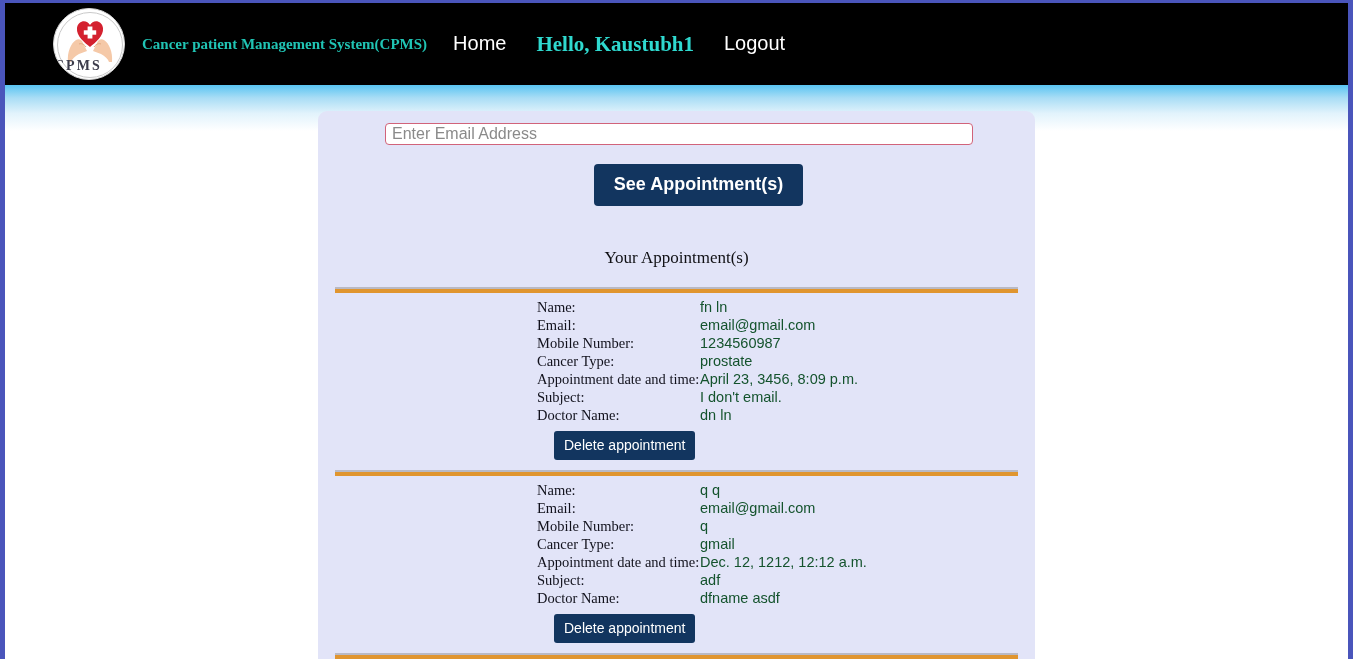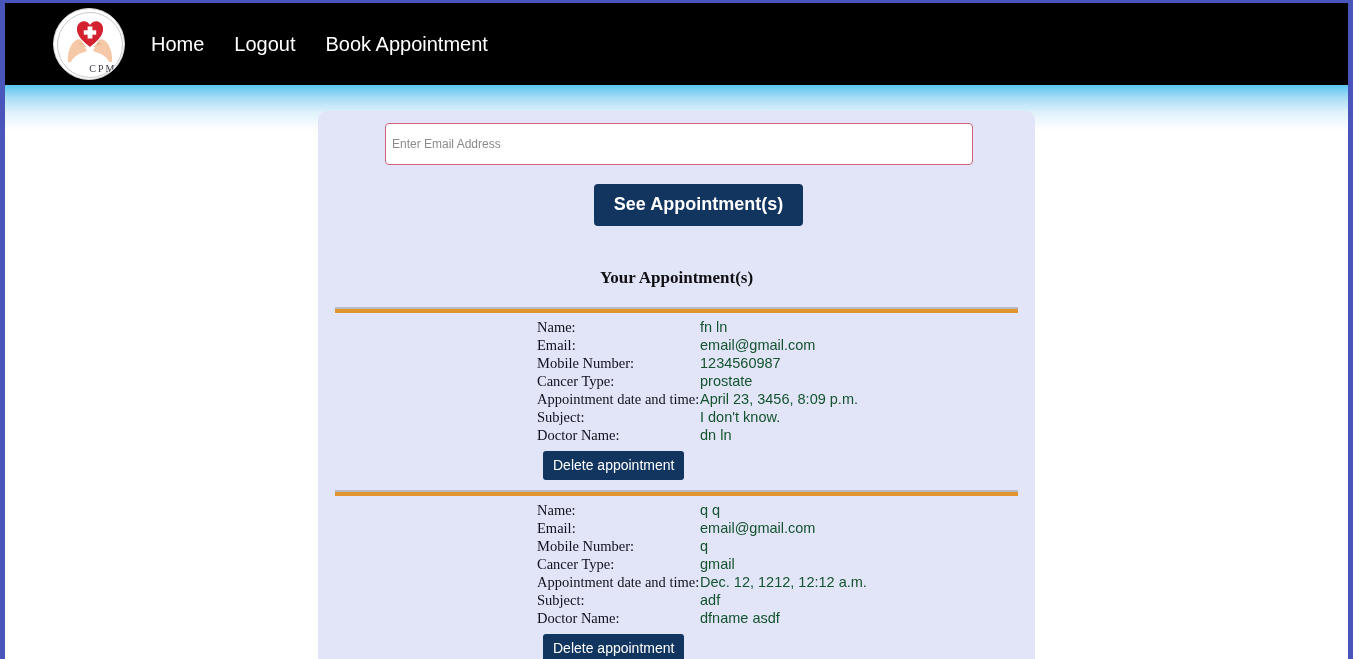--- a/index.html
+++ b/index.html
@@ -53,26 +53,26 @@
     left: 3px; top: 3px;
     width: 66px; height: 66px;
     border-radius: 50%;
     border: 1px solid #c9c9c9;
   }
   .logo svg { position: absolute; left: 9px; top: 7px; }
   .logo-text {
     position: absolute;
     bottom: 5px;
     left: 0; right: 0;
-    text-align: right;
-    font-family: "Liberation Serif", serif;
-    font-size: 10px;
+    text-align: left;
+    font-family: "Liberation Serif", serif;
+    font-size: 14px;
     letter-spacing: 2px;
     color: #3b3b4a;
-    font-weight: normal;
+    font-weight: bold;
   }
 
   .brand {
     margin-left: 17px;
     color: #20c4b4;
     font-family: "Liberation Serif", serif;
     font-size: 15px;
     font-weight: bold;
     white-space: nowrap;
   }
@@ -124,23 +124,23 @@
     padding: 0 62px 0 67px;
   }
   .email-input {
     display: block;
     width: 100%;
     height: 22px;
     background: #ffffff;
     border: 1px solid #d1637a;
     border-radius: 4px;
     font-family: "Liberation Sans", sans-serif;
-    font-size: 12px;
+    font-size: 16px;
     color: #444444;
-    padding: 20px 6px;
+    padding: 0 6px;
     outline: none;
   }
   .email-input::placeholder { color: #8a8a8a; }
 
   .see-btn-wrap { text-align: center; margin-top: 19px; padding-left: 44px; }
   .see-btn {
     display: inline-block;
     background: #12355f;
     color: #ffffff;
     border: none;
@@ -150,21 +150,21 @@
     font-weight: bold;
     padding: 10px 20px 11px 20px;
     cursor: pointer;
   }
 
   .section-title {
     text-align: center;
     margin-top: 42px;
     font-family: "Liberation Serif", serif;
     font-size: 17px;
-    font-weight: bold;
+    font-weight: normal;
     color: #101014;
   }
 
   
   .cards { margin-top: 19px; }
   .divider {
     height: 0;
     margin: 0 17px;
     border-top: 2px solid #b9b9c4;
     border-bottom: 4px solid #e0952f;
@@ -187,21 +187,21 @@
   }
   .field-value {
     color: #14532d;
     font-family: Liberation Sans, sans-serif;
     white-space: nowrap;
   }
 
   .delete-btn {
     display: inline-block;
     margin-top: 7px;
-    margin-left: 6px;
+    margin-left: 17px;
     background: #12355f;
     color: #ffffff;
     border: none;
     border-radius: 3px;
     font-family: "Liberation Sans", sans-serif;
     font-size: 14px;
     padding: 6px 10px 7px 10px;
     cursor: pointer;
   }
   .card-spacer { height: 10px; }
@@ -220,25 +220,26 @@
         <rect x="24.6" y="10.5" width="4.8" height="12" fill="#ffffff"></rect>
         <rect x="20.8" y="14.3" width="12.4" height="4.4" fill="#ffffff"></rect>
         <path d="M5 46 C4 36, 8 27, 13 24 C16 22, 19 24, 20 27 L24 35 L16 38 C12 40, 9 43, 8 46 Z" fill="#f5c9a8"></path>
         <path d="M49 46 C50 36, 46 27, 41 24 C38 22, 35 24, 34 27 L30 35 L38 38 C42 40, 45 43, 46 46 Z" fill="#f5c9a8"></path>
         <path d="M16 28 C18 27, 21 28, 23 31" stroke="#e0a87f" stroke-width="1" fill="none"></path>
         <path d="M38 28 C36 27, 33 28, 31 31" stroke="#e0a87f" stroke-width="1" fill="none"></path>
       </svg>
       <div class="logo-text">CPMS</div>
     </div>
 
+    <div class="brand">Cancer patient Management System(CPMS)</div>
 
     <div class="nav-links">
       <a class="nav-link">Home</a>
+      <a class="nav-link greeting">Hello, Kaustubh1</a>
       <a class="nav-link">Logout</a>
-      <a class="nav-link">Book Appointment</a>
     </div>
   </div>
 
   <div class="gradient-strip"></div>
 
   <div class="panel">
 
     <div class="email-row">
       <input class="email-input" type="text" placeholder="Enter Email Address" style="">
     </div>
@@ -269,21 +270,21 @@
           <div class="field-row">
             <span class="field-label">Cancer Type:</span>
             <span class="field-value">prostate</span>
           </div>
           <div class="field-row">
             <span class="field-label">Appointment date and time:</span>
             <span class="field-value">April 23, 3456, 8:09 p.m.</span>
           </div>
           <div class="field-row">
             <span class="field-label">Subject:</span>
-            <span class="field-value">I don't know.</span>
+            <span class="field-value">I don't email.</span>
           </div>
           <div class="field-row">
             <span class="field-label">Doctor Name:</span>
             <span class="field-value">dn  ln</span>
           </div>
           <button class="delete-btn">Delete appointment</button>
         </div>
         <div class="card-spacer"></div>
       </div>
 

